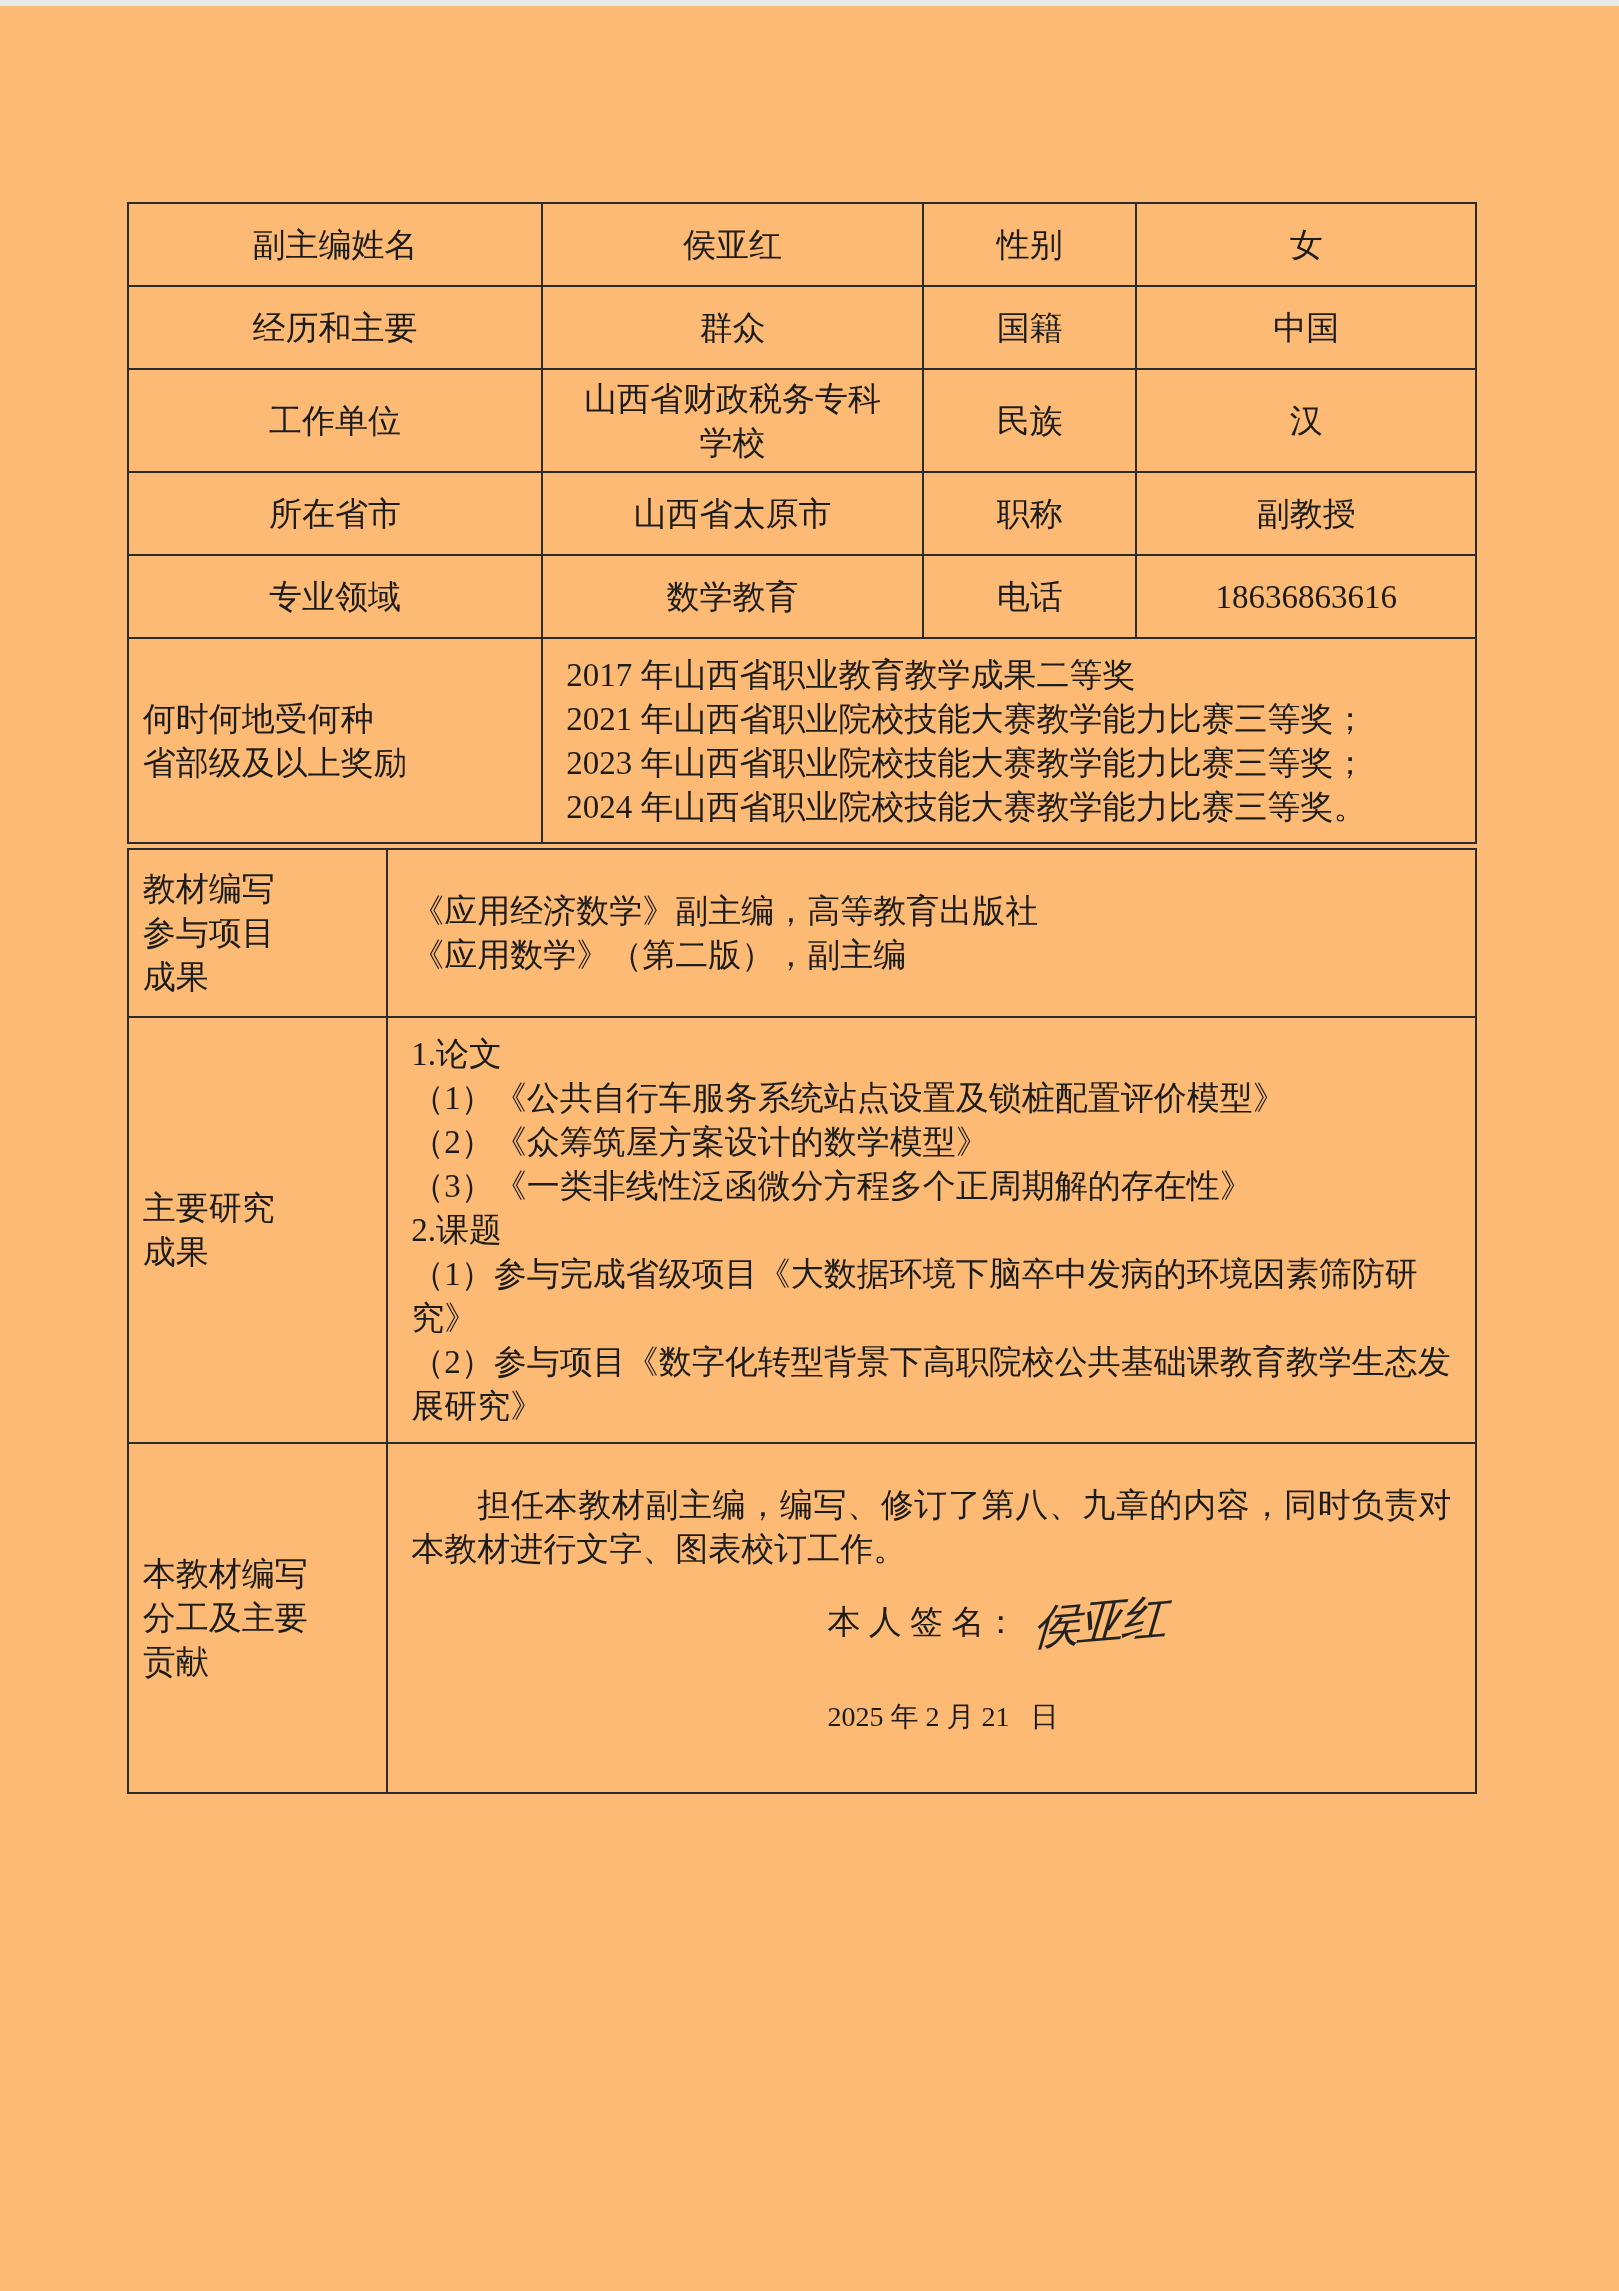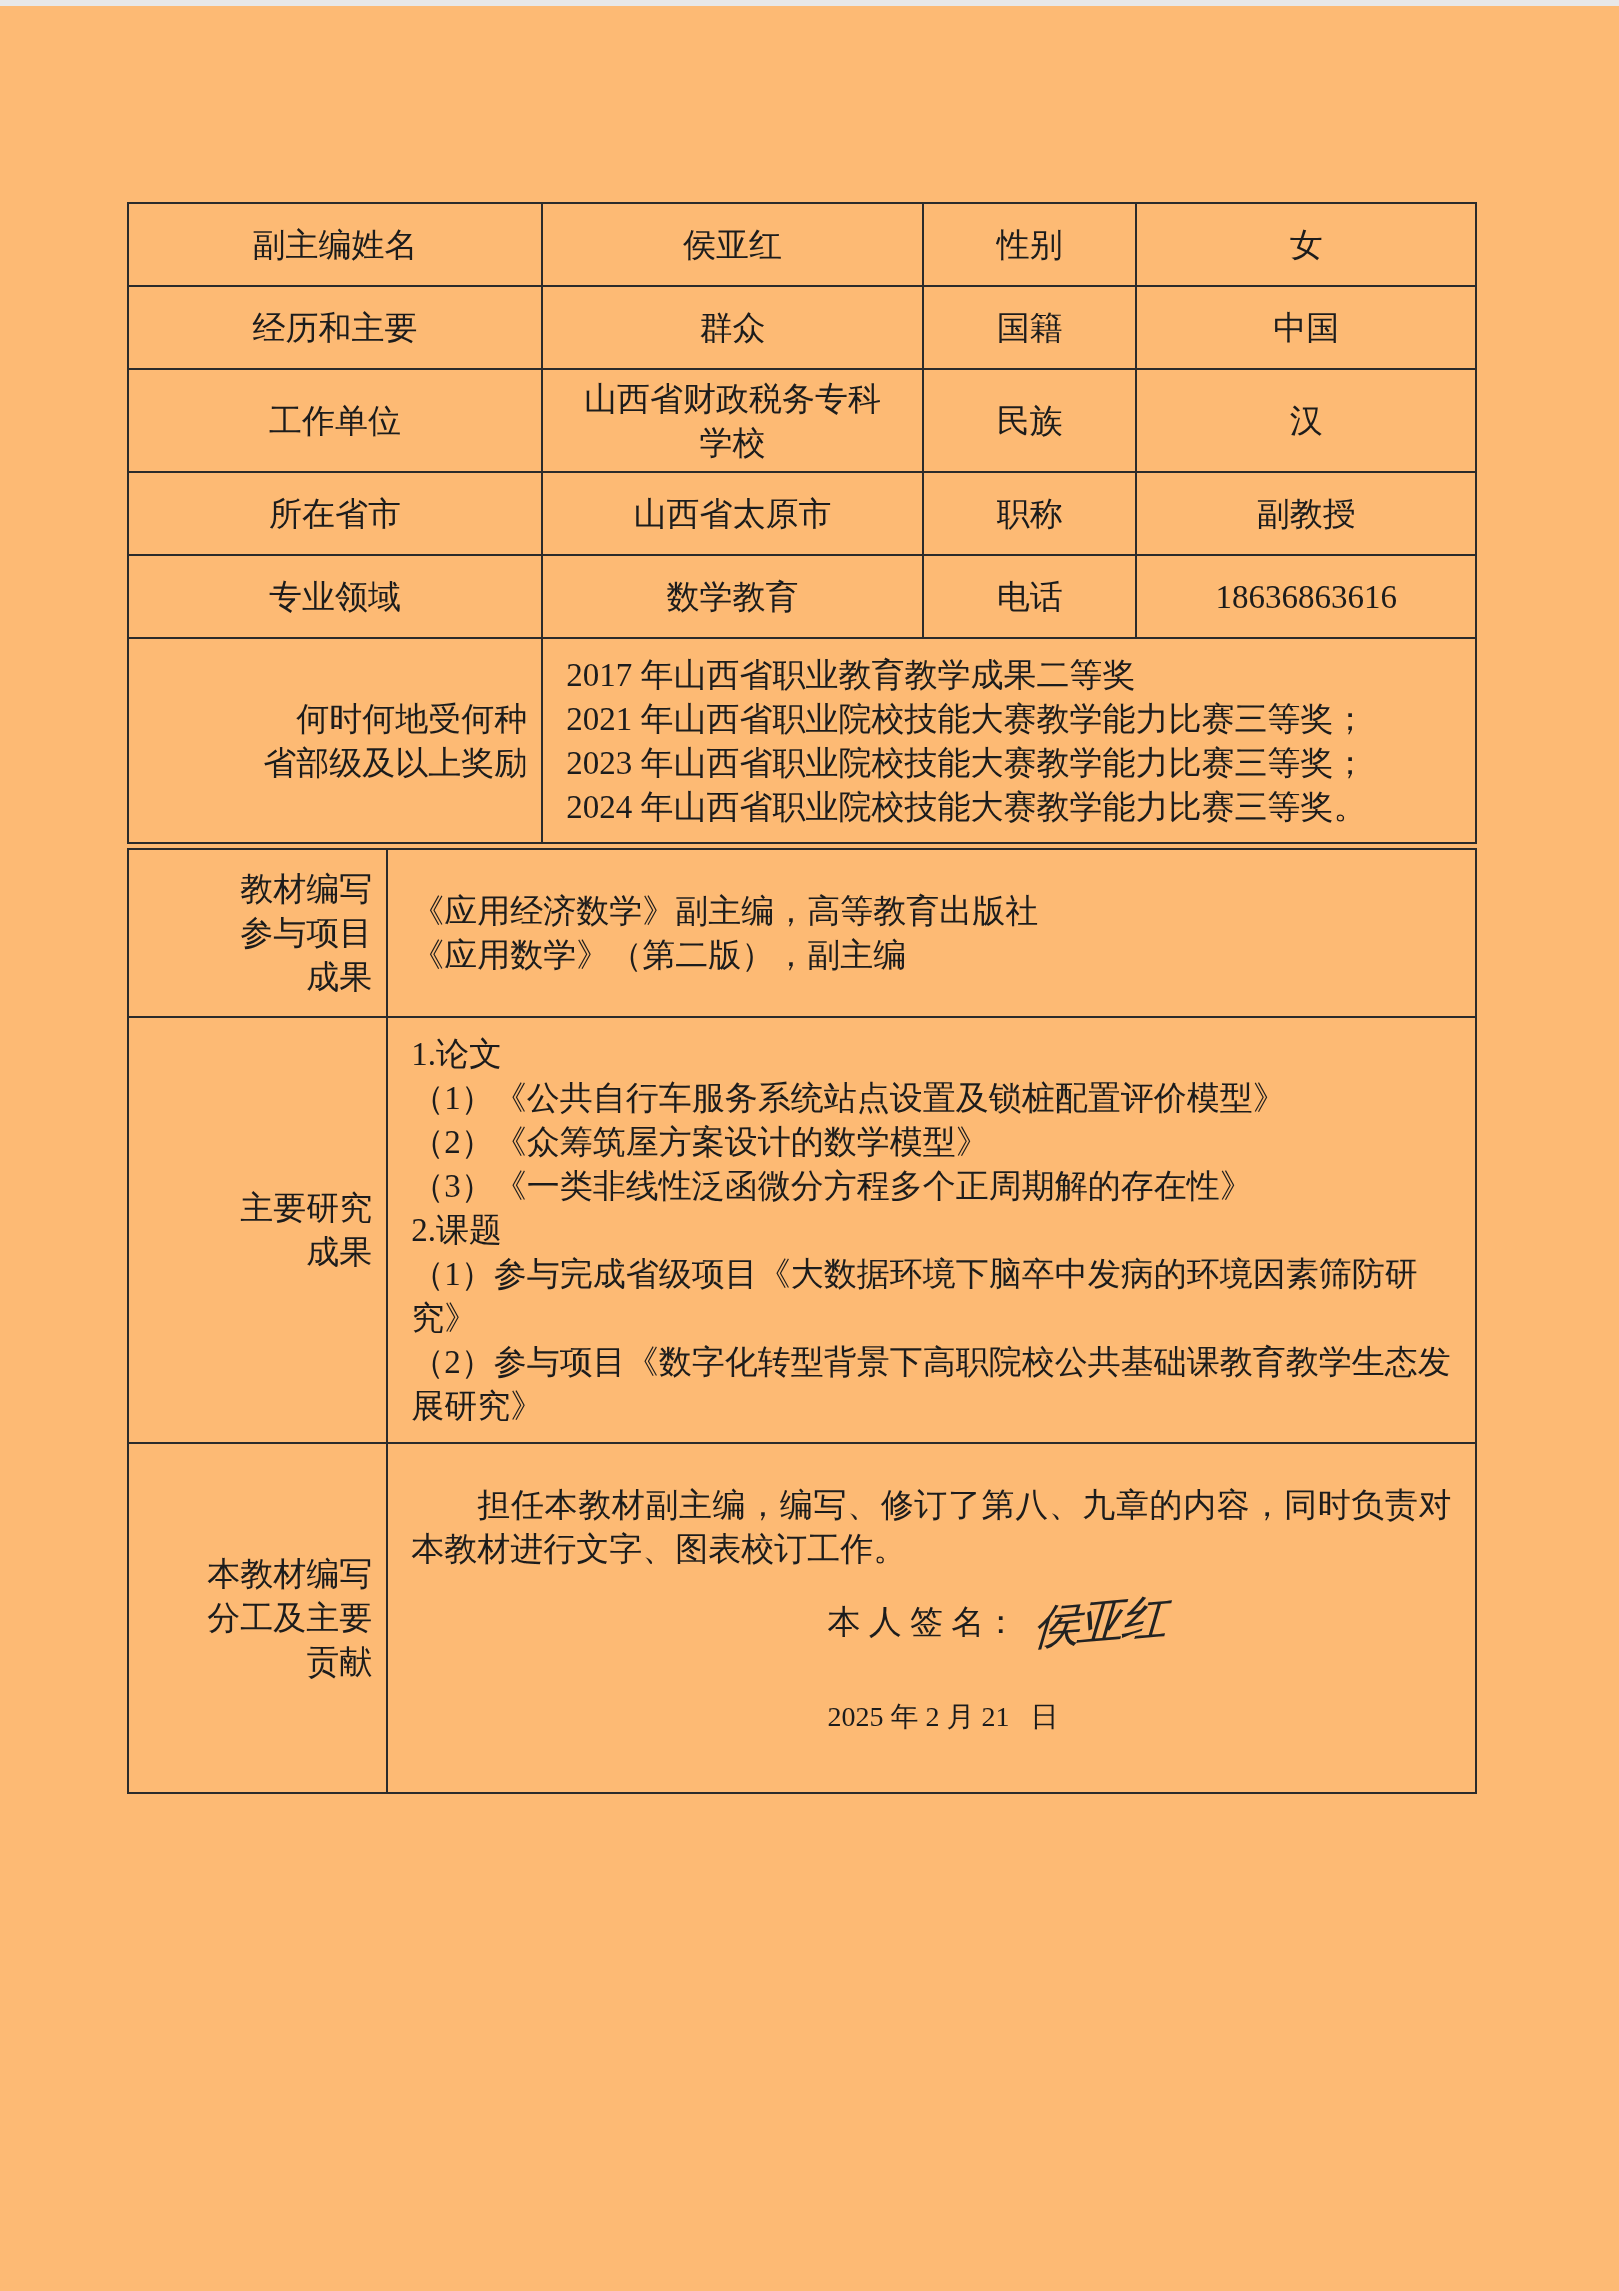--- a/index.html
+++ b/index.html
@@ -46,21 +46,21 @@
   .t1 tr.h190 { height: 186px; }
   
   .t2 { margin-top: 3.9px; }
   .t2 td { border-width: 2px; }
   .t2 tr + tr td { border-top-width: 2.9px; }
   .t2 tr.hA { height: 220px; }
   .t2 tr.hB { height: 168px; }
   .t2 tr.hC { height: 340px; }
   .t2 tr.hD { height: 350px; }
   td.label {
-    text-align: right;
+    text-align: left;
     padding: 5.9px 13.7px;
     white-space: pre-line;
     line-height: 55px;
   }
   td.content {
     text-align: left;
     padding: 13.7px 23.5px;
     font-size: 32px;
     vertical-align: middle;
   }

